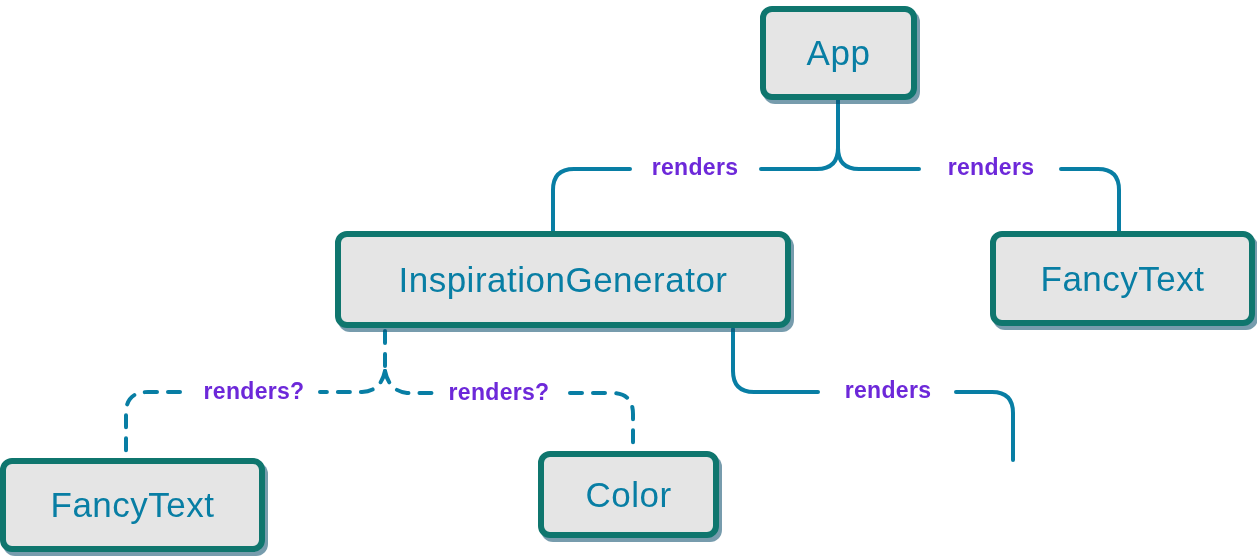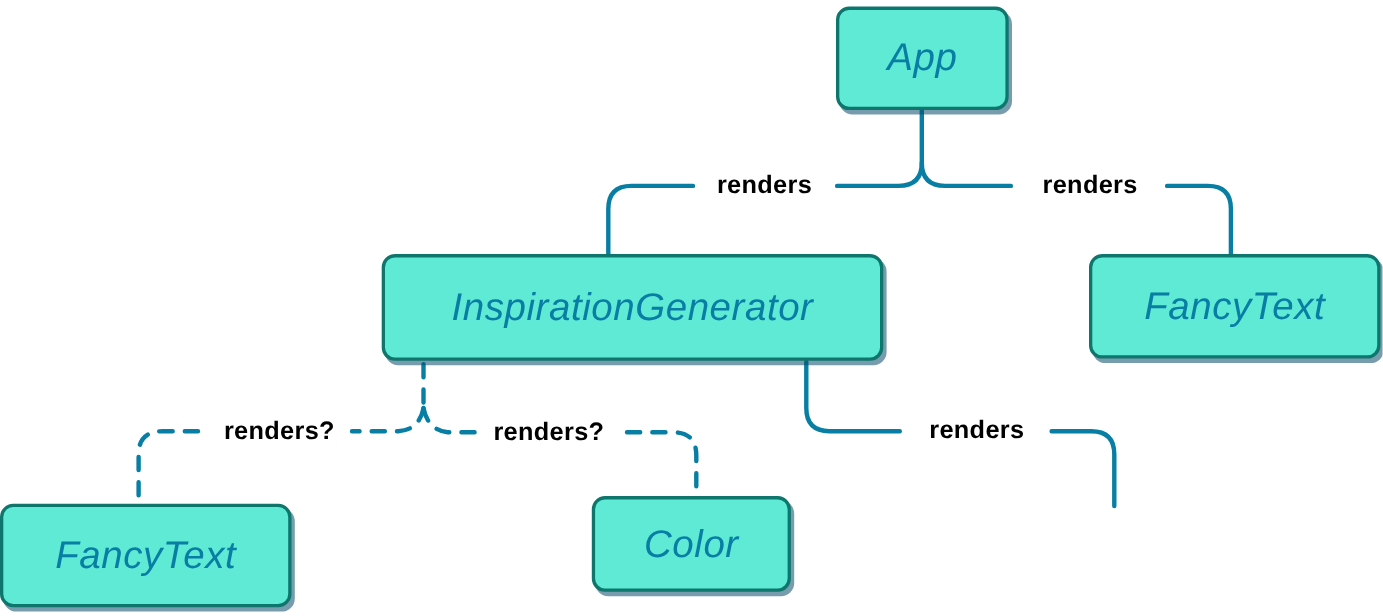--- a/index.html
+++ b/index.html
@@ -28,46 +28,45 @@
     stroke-width: 4;
     stroke-linecap: round;
     stroke-linejoin: round;
   }
   .connector-layer path.dashed {
     stroke-dasharray: 12 11;
   }
   .node {
     position: absolute;
     box-sizing: border-box;
-    background: #5eead4;
-    border: 3px solid #0f766e;
+    background: #e5e5e5;
+    border: 6px solid #0f766e;
     border-radius: 12px;
     box-shadow: 3px 4px 0 rgba(8, 74, 105, 0.55);
     display: flex;
     align-items: center;
     justify-content: center;
     color: #087ea4;
     font-size: 35px;
     font-weight: 400;
     letter-spacing: 0.5px;
     white-space: nowrap;
-    font-style: italic;
   }
   .edge-label {
     position: absolute;
     transform: translate(-50%, -54%);
-    color: #000000;
+    color: #6d28d9;
     font-size: 23px;
     font-weight: 700;
     letter-spacing: 0.3px;
     white-space: nowrap;
   }
   
   .node-app        { left: 760px; top: 6px;   width: 157px; height: 94px; }
-  .node-ig         { left: 335px; top: 231px; width: 456px; height: 97px; margin-left: 12px; }
+  .node-ig         { left: 335px; top: 231px; width: 456px; height: 97px; }
   .node-ft-top     { left: 990px; top: 231px; width: 265px; height: 95px; }
   .node-ft-bottom  { left: 0px;   top: 458px; width: 265px; height: 94px; }
   .node-color      { left: 538px; top: 451px; width: 181px; height: 87px; text-align: center; }
   .node-copyright  { left: 878px; top: 459px; width: 268px; height: 94px; }
   
   .edge-label-1 { left: 695px; top: 169px; }
   .edge-label-2 { left: 991px; top: 169px; }
   .edge-label-3 { left: 254px; top: 393px; }
   .edge-label-4 { left: 499px; top: 394px; }
   .edge-label-5 { left: 888px; top: 392px; }

